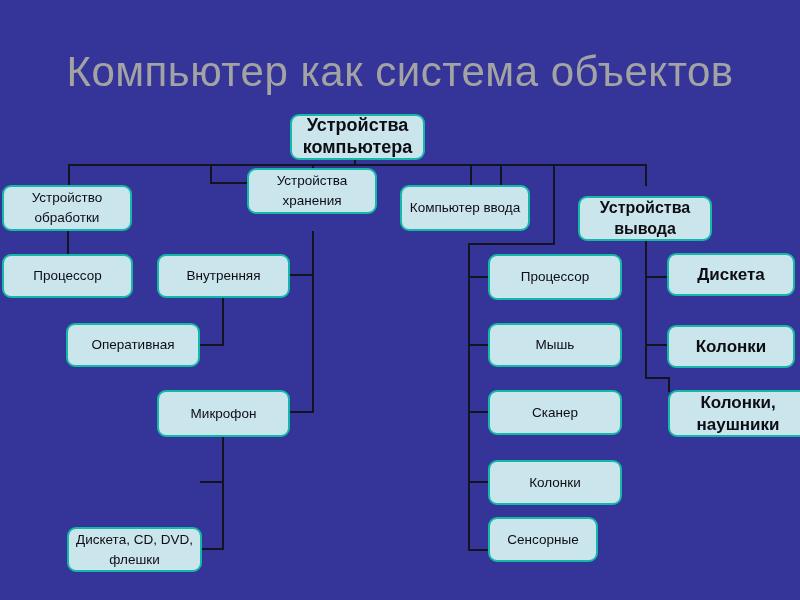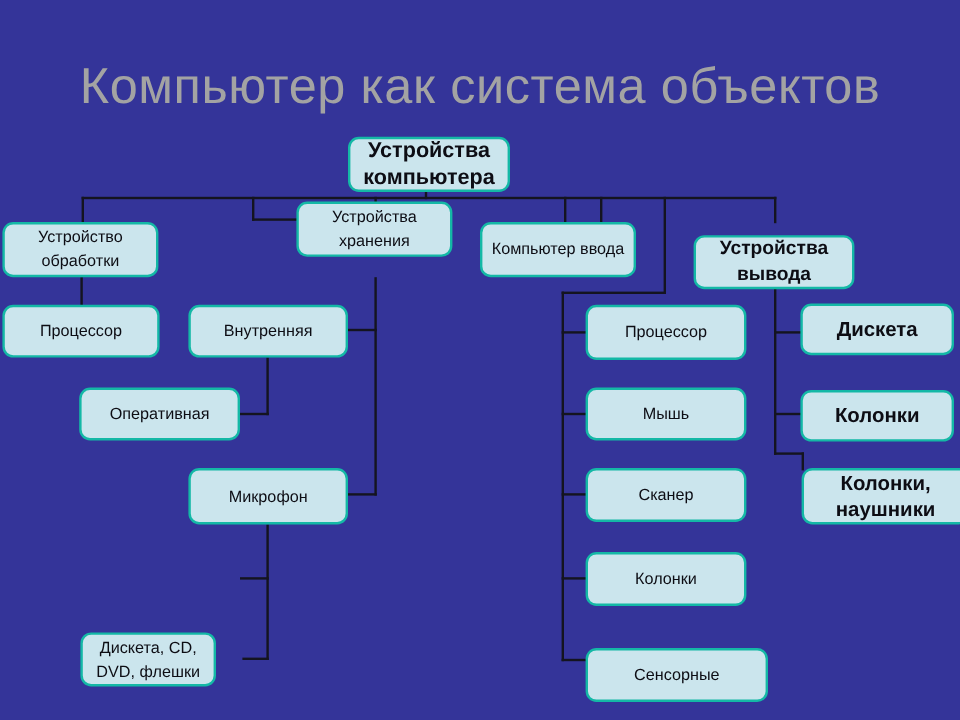--- a/index.html
+++ b/index.html
@@ -86,25 +86,25 @@
 
   <div class="node" style="left:2px;top:185px;width:130px;height:46px">Устройство обработки</div>
   <div class="node" style="left:247px;top:168px;width:130px;height:46px">Устройства хранения</div>
   <div class="node" style="left:400px;top:185px;width:130px;height:46px">Компьютер ввода</div>
   <div class="node b16" style="left:578px;top:185px;width:134px;height:45px">Устройства вывода</div>
 
   <div class="node" style="left:2px;top:254px;width:131px;height:44px">Процессор</div>
   <div class="node" style="left:157px;top:254px;width:133px;height:44px">Внутренняя</div>
   <div class="node" style="left:66px;top:323px;width:134px;height:44px">Оперативная</div>
   <div class="node" style="left:157px;top:390px;width:133px;height:47px">Микрофон</div>
-  <div class="node" style="left:67px;top:527px;width:113px;height:45px">Дискета, CD, DVD, флешки</div>
+  <div class="node" style="left:67px;top:527px;width:135px;height:45px">Дискета, CD, DVD, флешки</div>
 
   <div class="node" style="left:488px;top:254px;width:134px;height:46px">Процессор</div>
   <div class="node" style="left:488px;top:323px;width:134px;height:44px">Мышь</div>
   <div class="node" style="left:488px;top:390px;width:134px;height:45px">Сканер</div>
   <div class="node" style="left:488px;top:460px;width:134px;height:45px">Колонки</div>
-  <div class="node" style="left:488px;top:540px;width:152px;height:45px">Сенсорные</div>
+  <div class="node" style="left:488px;top:517px;width:110px;height:45px">Сенсорные</div>
 
   <div class="node b17" style="left:667px;top:253px;width:128px;height:43px">Дискета</div>
   <div class="node b17" style="left:667px;top:325px;width:128px;height:43px">Колонки</div>
   <div class="node b17" style="left:668px;top:390px;width:140px;height:47px">Колонки, наушники</div>
 
 </div>
 
 </body></html>

